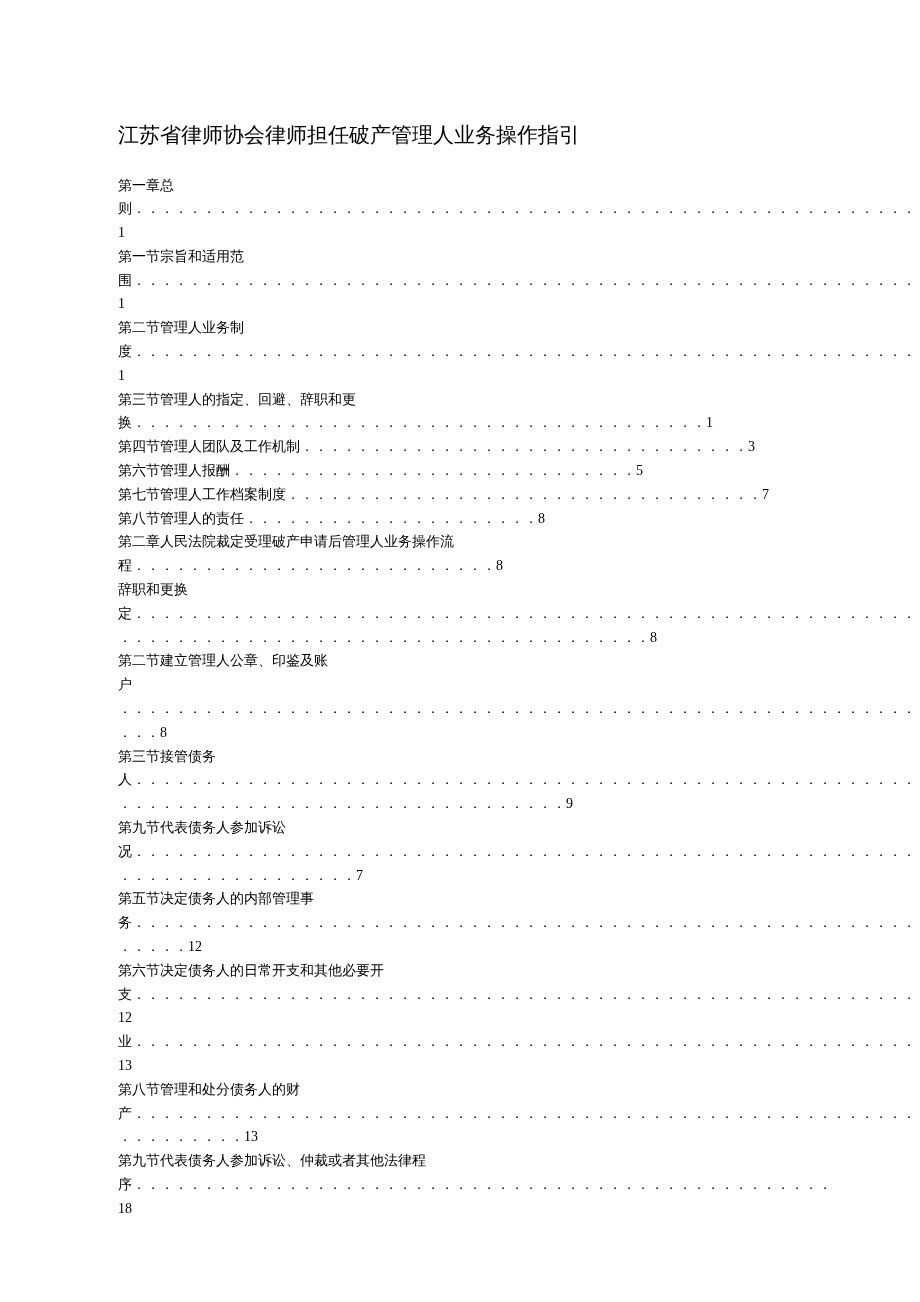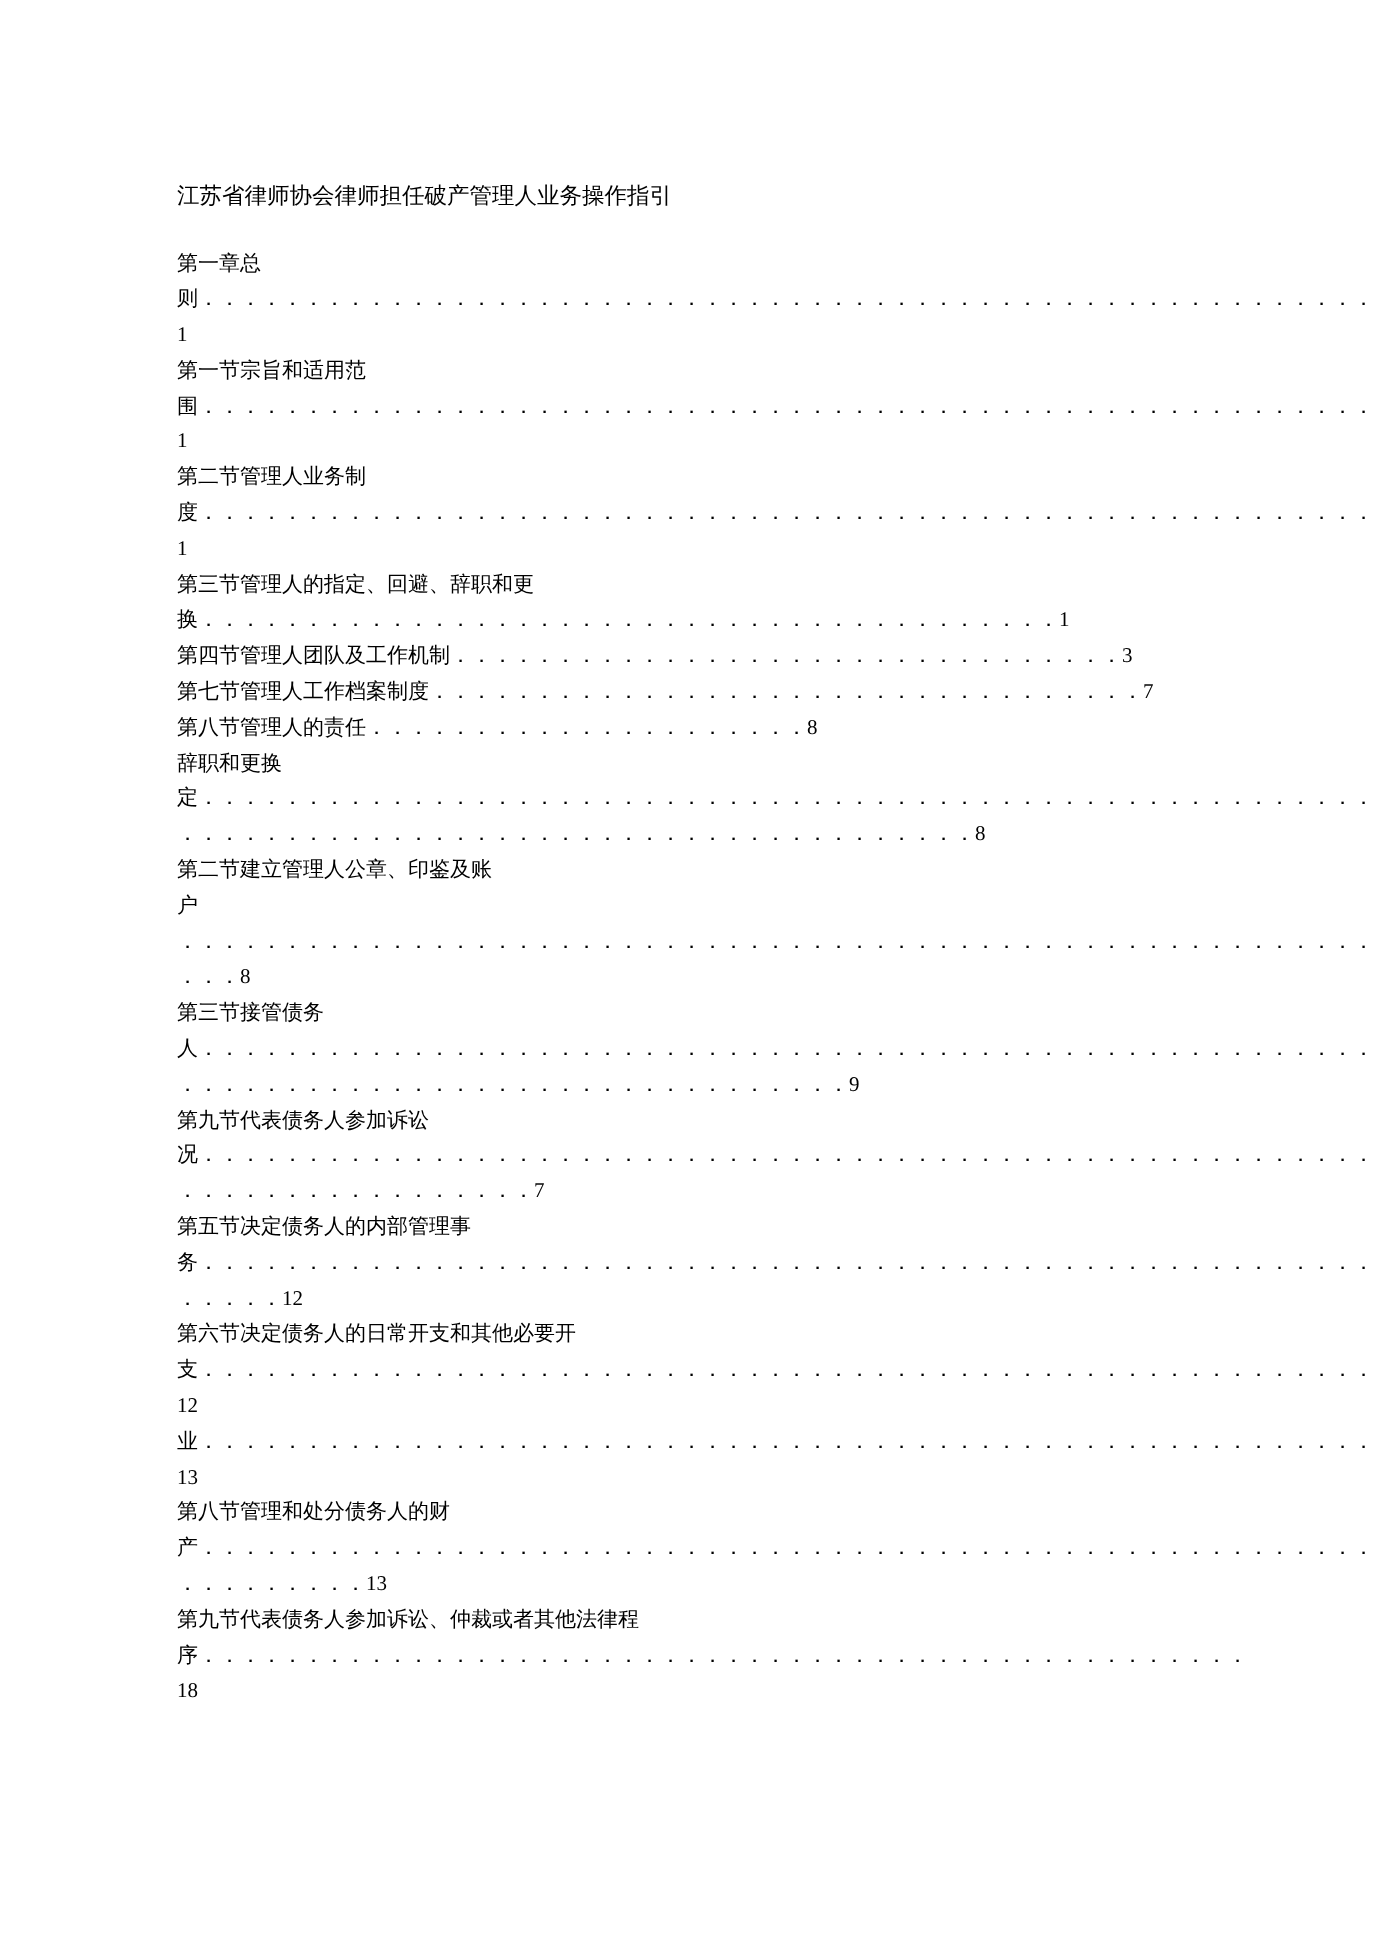--- a/index.html
+++ b/index.html
@@ -7,21 +7,21 @@
       padding: 0;
       background: #fff;
       font-family: "SimSun", "宋体", serif;
       width: 920px;
     }
     .page {
       padding: 120px 118px 80px 118px;
       color: #000;
     }
     .title {
-      font-size: 15px;
+      font-size: 21px;
       font-weight: normal;
       margin: 0 0 22px 0;
       line-height: 1.5;
       font-family: "SimSun", "宋体", serif;
     }
     .toc {
       font-size: 14px;
       line-height: 1.7;
     }
     .toc-line {
@@ -34,22 +34,24 @@
 <body>
 
 <div class="page">
   <h1 class="title">江苏省律师协会律师担任破产管理人业务操作指引</h1>
   <div class="toc" id="toc">
       <p class="toc-line">第一章总则．．．．．．．．．．．．．．．．．．．．．．．．．．．．．．．．．．．．．．．．．．．．．．．．．．．．．．．．．．．．．．．．．．．．．．．．．．．1</p>
       <p class="toc-line">第一节宗旨和适用范围．．．．．．．．．．．．．．．．．．．．．．．．．．．．．．．．．．．．．．．．．．．．．．．．．．．．．．．．．．．．．．．1</p>
       <p class="toc-line">第二节管理人业务制度．．．．．．．．．．．．．．．．．．．．．．．．．．．．．．．．．．．．．．．．．．．．．．．．．．．．．．．．．．1</p>
       <p class="toc-line">第三节管理人的指定、回避、辞职和更换．．．．．．．．．．．．．．．．．．．．．．．．．．．．．．．．．．．．．．．．．1</p>
       <p class="toc-line">第四节管理人团队及工作机制．．．．．．．．．．．．．．．．．．．．．．．．．．．．．．．．3</p>
+      <p class="toc-line">第六节管理人报酬．．．．．．．．．．．．．．．．．．．．．．．．．．．．．5</p>
       <p class="toc-line">第七节管理人工作档案制度．．．．．．．．．．．．．．．．．．．．．．．．．．．．．．．．．．7</p>
       <p class="toc-line">第八节管理人的责任．．．．．．．．．．．．．．．．．．．．．8</p>
+      <p class="toc-line">第二章人民法院裁定受理破产申请后管理人业务操作流程．．．．．．．．．．．．．．．．．．．．．．．．．．8</p>
       <p class="toc-line">辞职和更换</p>
       <p class="toc-line">定．．．．．．．．．．．．．．．．．．．．．．．．．．．．．．．．．．．．．．．．．．．．．．．．．．．．．．．．．．．．．．．．．．．．．．．．．．．．．．．．</p>
       <p class="toc-line">．．．．．．．．．．．．．．．．．．．．．．．．．．．．．．．．．．．．．．8</p>
       <p class="toc-line">第二节建立管理人公章、印鉴及账</p>
       <p class="toc-line">户 ．．．．．．．．．．．．．．．．．．．．．．．．．．．．．．．．．．．．．．．．．．．．．．．．．．．．．．．．．．．．．．．．．．．．．．．．．．．．．．．</p>
       <p class="toc-line">．．．8</p>
       <p class="toc-line">第三节接管债务</p>
       <p class="toc-line">人．．．．．．．．．．．．．．．．．．．．．．．．．．．．．．．．．．．．．．．．．．．．．．．．．．．．．．．．．．．．．．．．．．．．．．．．．．．．．．．．</p>
       <p class="toc-line">．．．．．．．．．．．．．．．．．．．．．．．．．．．．．．．．9</p>
       <p class="toc-line">第九节代表债务人参加诉讼</p>

